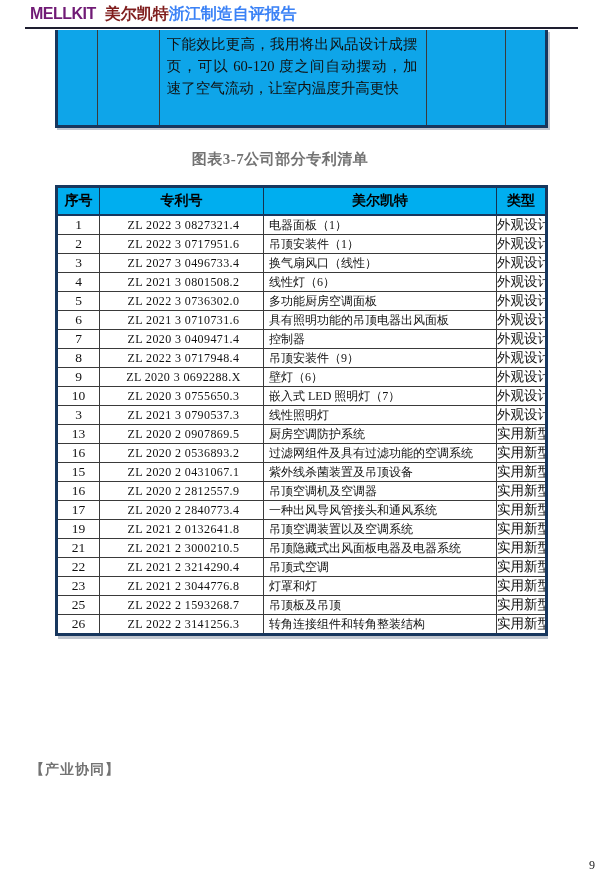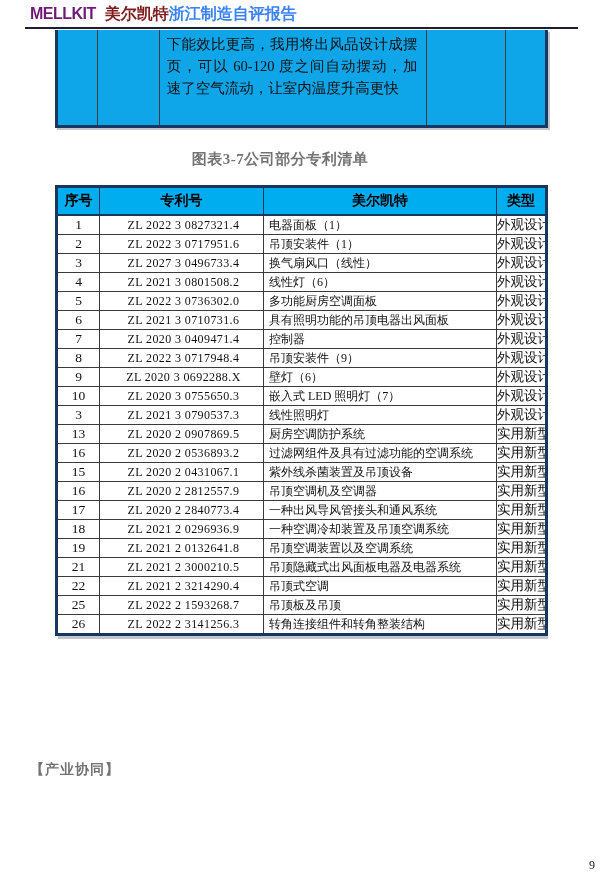--- a/index.html
+++ b/index.html
@@ -203,44 +203,44 @@
             <td class="c-name">吊顶空调机及空调器</td>
             <td class="c-type">实用新型</td>
           </tr>
           <tr>
             <td class="c-no">17</td>
             <td class="c-pat">ZL 2020 2 2840773.4</td>
             <td class="c-name">一种出风导风管接头和通风系统</td>
             <td class="c-type">实用新型</td>
           </tr>
           <tr>
-            <td class="c-no">18</td>
-            <td class="c-pat">ZL 2021 2 0296936.9</td>
-            <td class="c-name">一种空调冷却装置及吊顶空调系统</td>
-            <td class="c-type">实用新型</td>
-          </tr>
-          <tr>
             <td class="c-no">19</td>
             <td class="c-pat">ZL 2021 2 0132641.8</td>
             <td class="c-name">吊顶空调装置以及空调系统</td>
             <td class="c-type">实用新型</td>
           </tr>
           <tr>
             <td class="c-no">21</td>
             <td class="c-pat">ZL 2021 2 3000210.5</td>
             <td class="c-name">吊顶隐藏式出风面板电器及电器系统</td>
             <td class="c-type">实用新型</td>
           </tr>
           <tr>
             <td class="c-no">22</td>
             <td class="c-pat">ZL 2021 2 3214290.4</td>
             <td class="c-name">吊顶式空调</td>
             <td class="c-type">实用新型</td>
           </tr>
           <tr>
+            <td class="c-no">23</td>
+            <td class="c-pat">ZL 2021 2 3044776.8</td>
+            <td class="c-name">灯罩和灯</td>
+            <td class="c-type">实用新型</td>
+          </tr>
+          <tr>
             <td class="c-no">25</td>
             <td class="c-pat">ZL 2022 2 1593268.7</td>
             <td class="c-name">吊顶板及吊顶</td>
             <td class="c-type">实用新型</td>
           </tr>
           <tr>
             <td class="c-no">26</td>
             <td class="c-pat">ZL 2022 2 3141256.3</td>
             <td class="c-name">转角连接组件和转角整装结构</td>
             <td class="c-type">实用新型</td>

